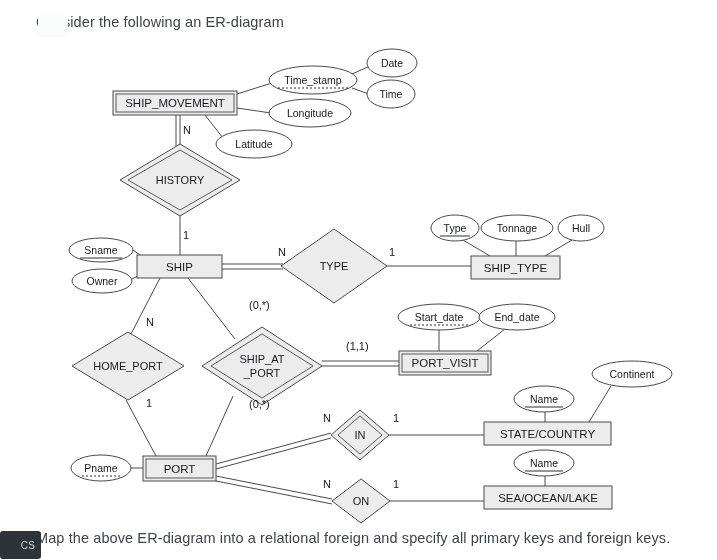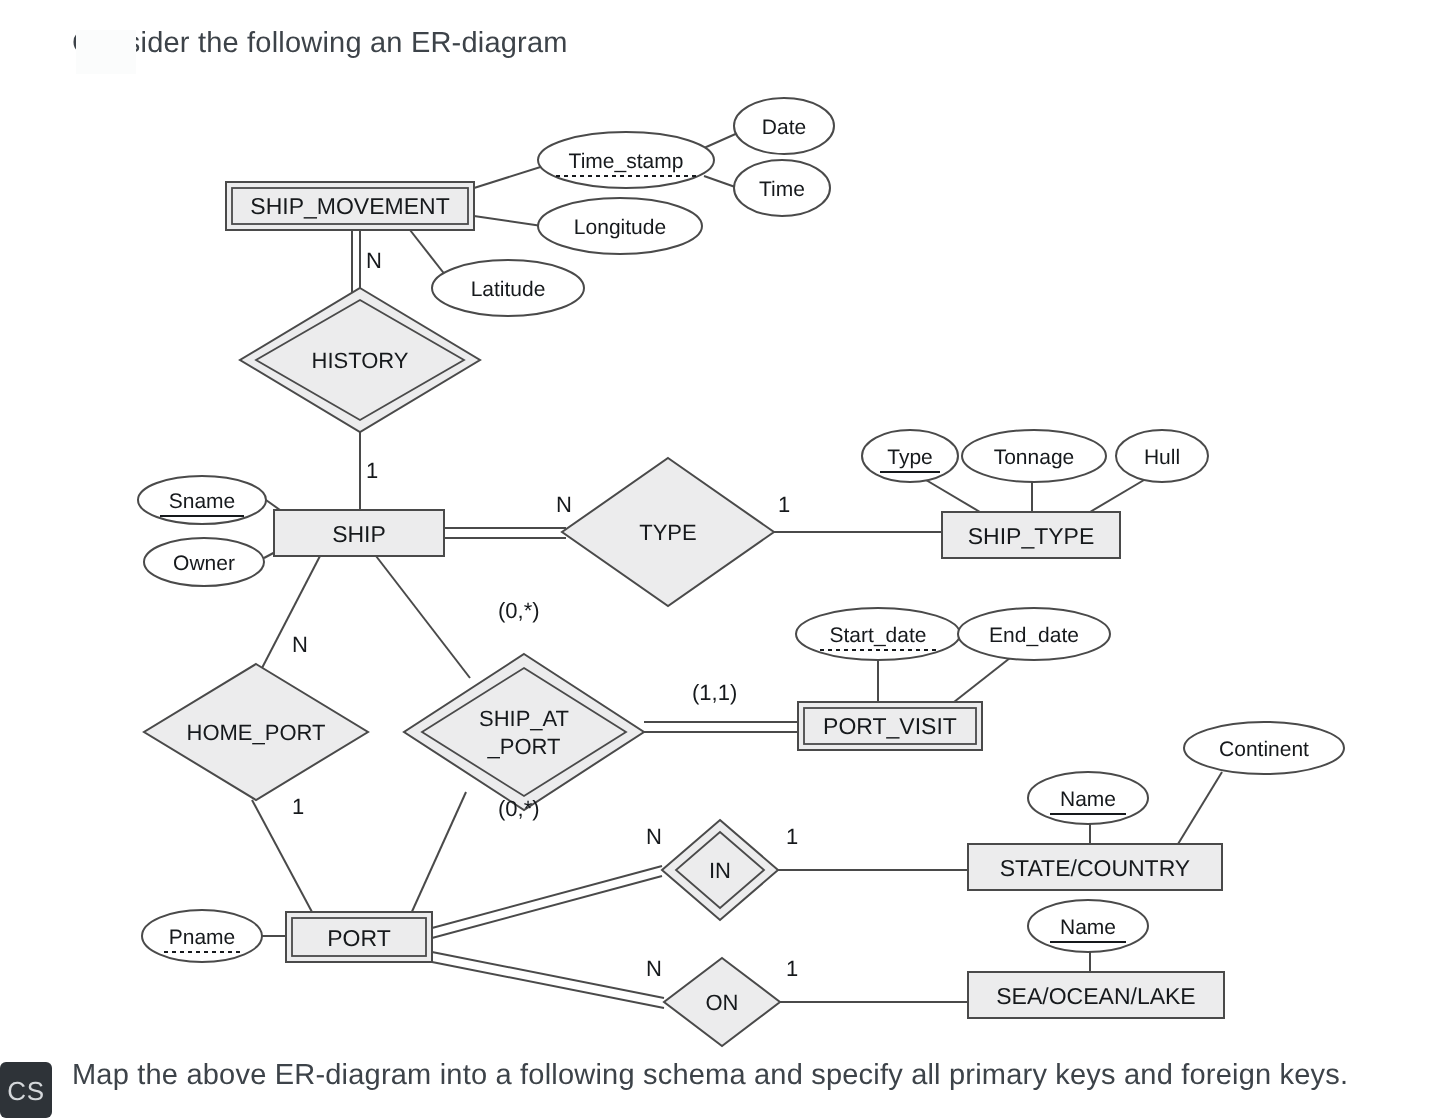--- a/index.html
+++ b/index.html
@@ -42,25 +42,26 @@
   }
   .cs-badge {
     position: absolute;
     left: 0px;
     top: 531px;
     width: 26px;
     height: 28px;
     background: #2e3338;
     border-radius: 3px;
     color: #d4d7da;
-    font-size: 13px;
+    font-size: 10px;
     display: flex;
     align-items: center;
     justify-content: center;
     letter-spacing: 0.3px;
+    padding-left: 15px;
   }
   .diagram-wrap {
     position: absolute;
     left: 0;
     top: 36px;
     width: 717px;
     height: 490px;
   }
   svg.er { display: block; }
   .er text {
@@ -332,17 +333,17 @@
         <text class="card-label" x="346" y="314">(1,1)</text>
         <text class="card-label" x="323" y="386">N</text>
         <text class="card-label" x="393" y="386">1</text>
         <text class="card-label" x="323" y="452">N</text>
         <text class="card-label" x="393" y="452">1</text>
       </g>
 
     </svg>
   </div>
 
-  <div class="prompt-bottom">Map the above ER-diagram into a following schema and specify all primary keys and foreign keys.</div>
+  <div class="prompt-bottom">Map the above ER-diagram into a relational foreign and specify all primary keys and foreign keys.</div>
 
   <div class="cs-badge">CS</div>
 
 </div>
 
 </body></html>

